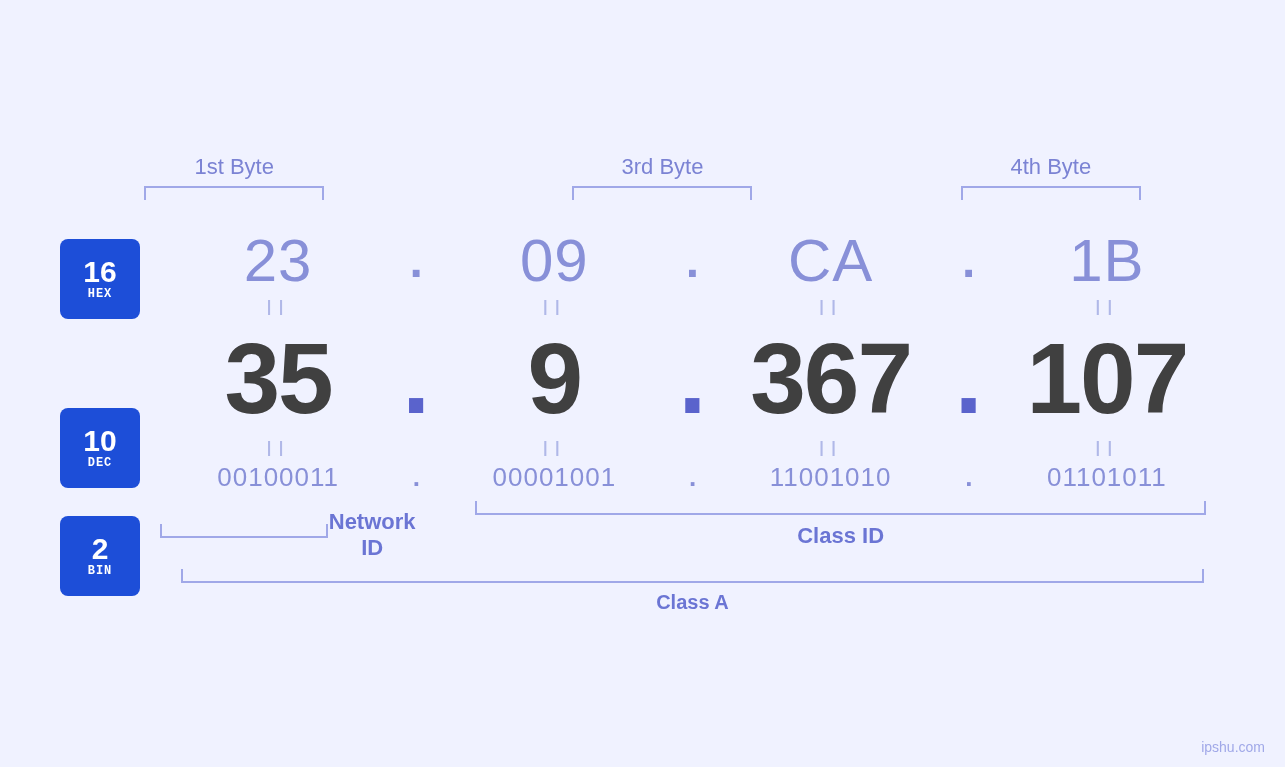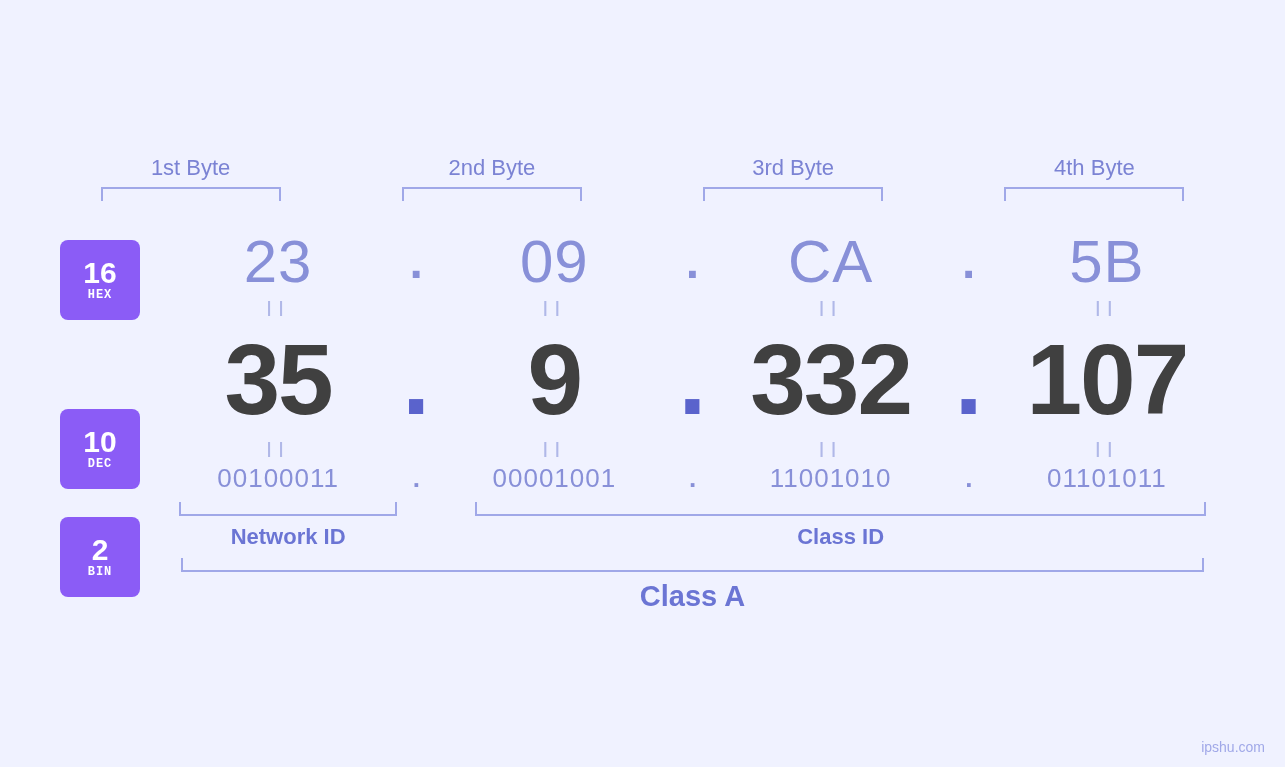--- a/index.html
+++ b/index.html
@@ -58,21 +58,21 @@
       display: flex;
       flex-direction: column;
       gap: 0px;
       margin-right: 20px;
       margin-top: 20px;
     }
 
     .base-badge {
       width: 80px;
       height: 80px;
-      background: #8b5cf6;
+      background: #1d4ed8;
       border-radius: 8px;
       display: flex;
       flex-direction: column;
       align-items: center;
       justify-content: center;
       color: white;
       margin-bottom: 4px;
     }
 
     .base-number {
@@ -161,21 +161,21 @@
     .bracket-label {
       color: #6b75d4;
       font-size: 22px;
       font-weight: 600;
       margin-top: 8px;
       text-align: center;
     }
 
     .class-label {
       color: #6b75d4;
-      font-size: 29px;
+      font-size: 20px;
       font-weight: 600;
       margin-top: 8px;
     }
 
     
     .watermark {
       position: absolute;
       bottom: 12px;
       right: 20px;
       color: #a0a8e8;
@@ -212,24 +212,20 @@
 <body>
 
 <div class="container">
 
   <div class="byte-headers">
     <div class="byte-header-cell">
       <span class="byte-label">1st Byte</span>
       <div class="top-bracket"></div>
     </div>
     <div style="flex:0 0 40px"></div>
-    <div class="byte-header-cell">
-      <span class="byte-label">2nd Byte</span>
-      <div class="top-bracket"></div>
-    </div>
     <div style="flex:0 0 40px"></div>
     <div class="byte-header-cell">
       <span class="byte-label">3rd Byte</span>
       <div class="top-bracket"></div>
     </div>
     <div style="flex:0 0 40px"></div>
     <div class="byte-header-cell">
       <span class="byte-label">4th Byte</span>
       <div class="top-bracket"></div>
     </div>
@@ -275,21 +271,21 @@
         <div class="dot-cell">
           <span>.</span>
         </div>
         <div class="value-cell">
           <span class="hex-value">CA</span>
         </div>
         <div class="dot-cell">
           <span>.</span>
         </div>
         <div class="value-cell">
-          <span class="hex-value">5B</span>
+          <span class="hex-value">1B</span>
         </div>
       </div>
 
       <div class="parallel-wrapper" style="margin: 2px 0;">
         <div class="parallel-line-group">
           <span class="parallel-lines-symbol">II</span>
         </div>
         <div style="flex:0 0 40px"></div>
         <div class="parallel-line-group">
           <span class="parallel-lines-symbol">II</span>
@@ -311,21 +307,21 @@
         <div class="dot-cell dec-dot">
           <span>.</span>
         </div>
         <div class="value-cell">
           <span class="dec-value">9</span>
         </div>
         <div class="dot-cell dec-dot">
           <span>.</span>
         </div>
         <div class="value-cell">
-          <span class="dec-value">332</span>
+          <span class="dec-value">367</span>
         </div>
         <div class="dot-cell dec-dot">
           <span>.</span>
         </div>
         <div class="value-cell">
           <span class="dec-value">107</span>
         </div>
       </div>
 
       <div class="parallel-wrapper" style="margin: 2px 0;">
@@ -365,21 +361,21 @@
         <div class="dot-cell" style="font-size:26px; color:#8890d8;">
           <span>.</span>
         </div>
         <div class="value-cell">
           <span class="bin-value">01101011</span>
         </div>
       </div>
 
       <div style="display:flex; width:100%; margin-top:8px; align-items:flex-start;">
 
-        <div style="flex:1; display:flex; flex-direction:column; align-items:center;">
+        <div style="flex:1; display:flex; flex-direction:row; align-items:center;">
           <div style="width:85%; height:14px; border-bottom:2px solid #a0a8e8; border-left:2px solid #a0a8e8; border-right:2px solid #a0a8e8;"></div>
           <span class="bracket-label">Network ID</span>
         </div>
         <div style="flex:0 0 40px;"></div>
 
         <div style="flex:3; display:flex; flex-direction:column; align-items:center;">
           <div style="width:95%; height:14px; border-bottom:2px solid #a0a8e8; border-left:2px solid #a0a8e8; border-right:2px solid #a0a8e8;"></div>
           <span class="bracket-label">Class ID</span>
         </div>
       </div>

